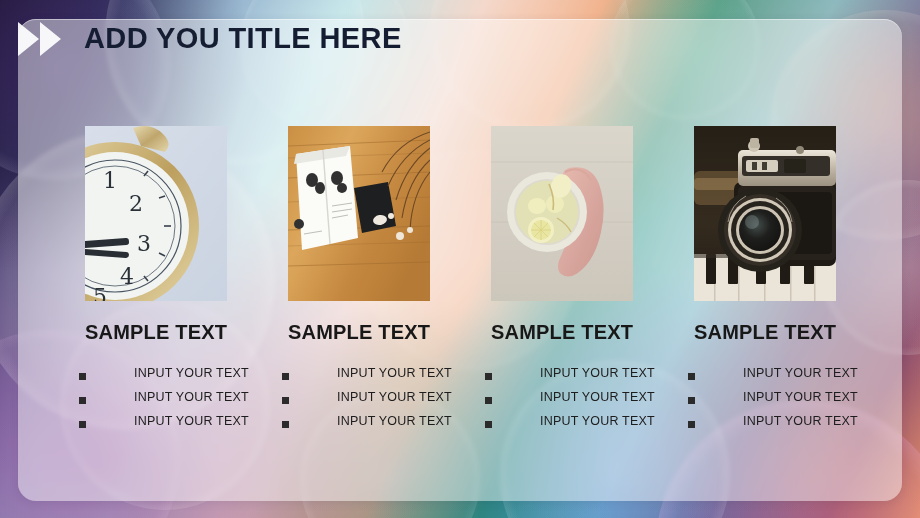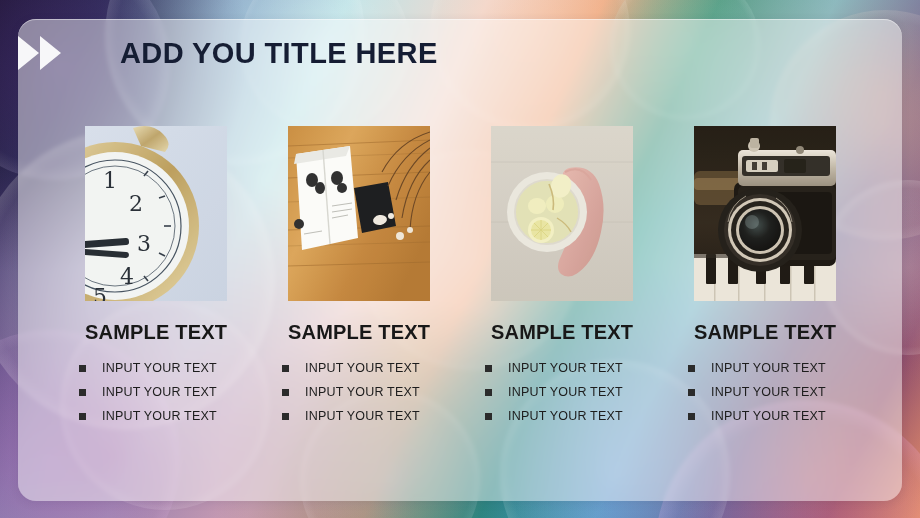--- a/index.html
+++ b/index.html
@@ -65,22 +65,21 @@
     backdrop-filter: blur(2px);
   }
 
   
   .header {
     position: absolute;
     left: 0;
     top: 22px;
     height: 48px;
     display: flex;
-    align-items: flex-end;
-    gap: 36px;
+    align-items: flex-start;
   }
   .ff-icon {
     margin-left: 18px;
     width: 52px;
     height: 34px;
     display: flex;
     align-items: center;
     gap: 1px;
   }
   .tri {
@@ -128,22 +127,23 @@
     font-weight: bold;
     color: #181818;
     letter-spacing: 0.2px;
   }
   .bullets {
     margin-top: 12px;
     margin-left: 12px;
   }
   .bullet-row {
     display: flex;
-    align-items: center;
+    align-items: flex-end;
     height: 24px;
+    gap: 32px;
   }
   .bullet-mark {
     width: 7px;
     height: 7px;
     background: #2b2b2b;
     flex: 0 0 auto;
   }
   .bullet-text {
     margin-left: 16px;
     font-size: 12.5px;

